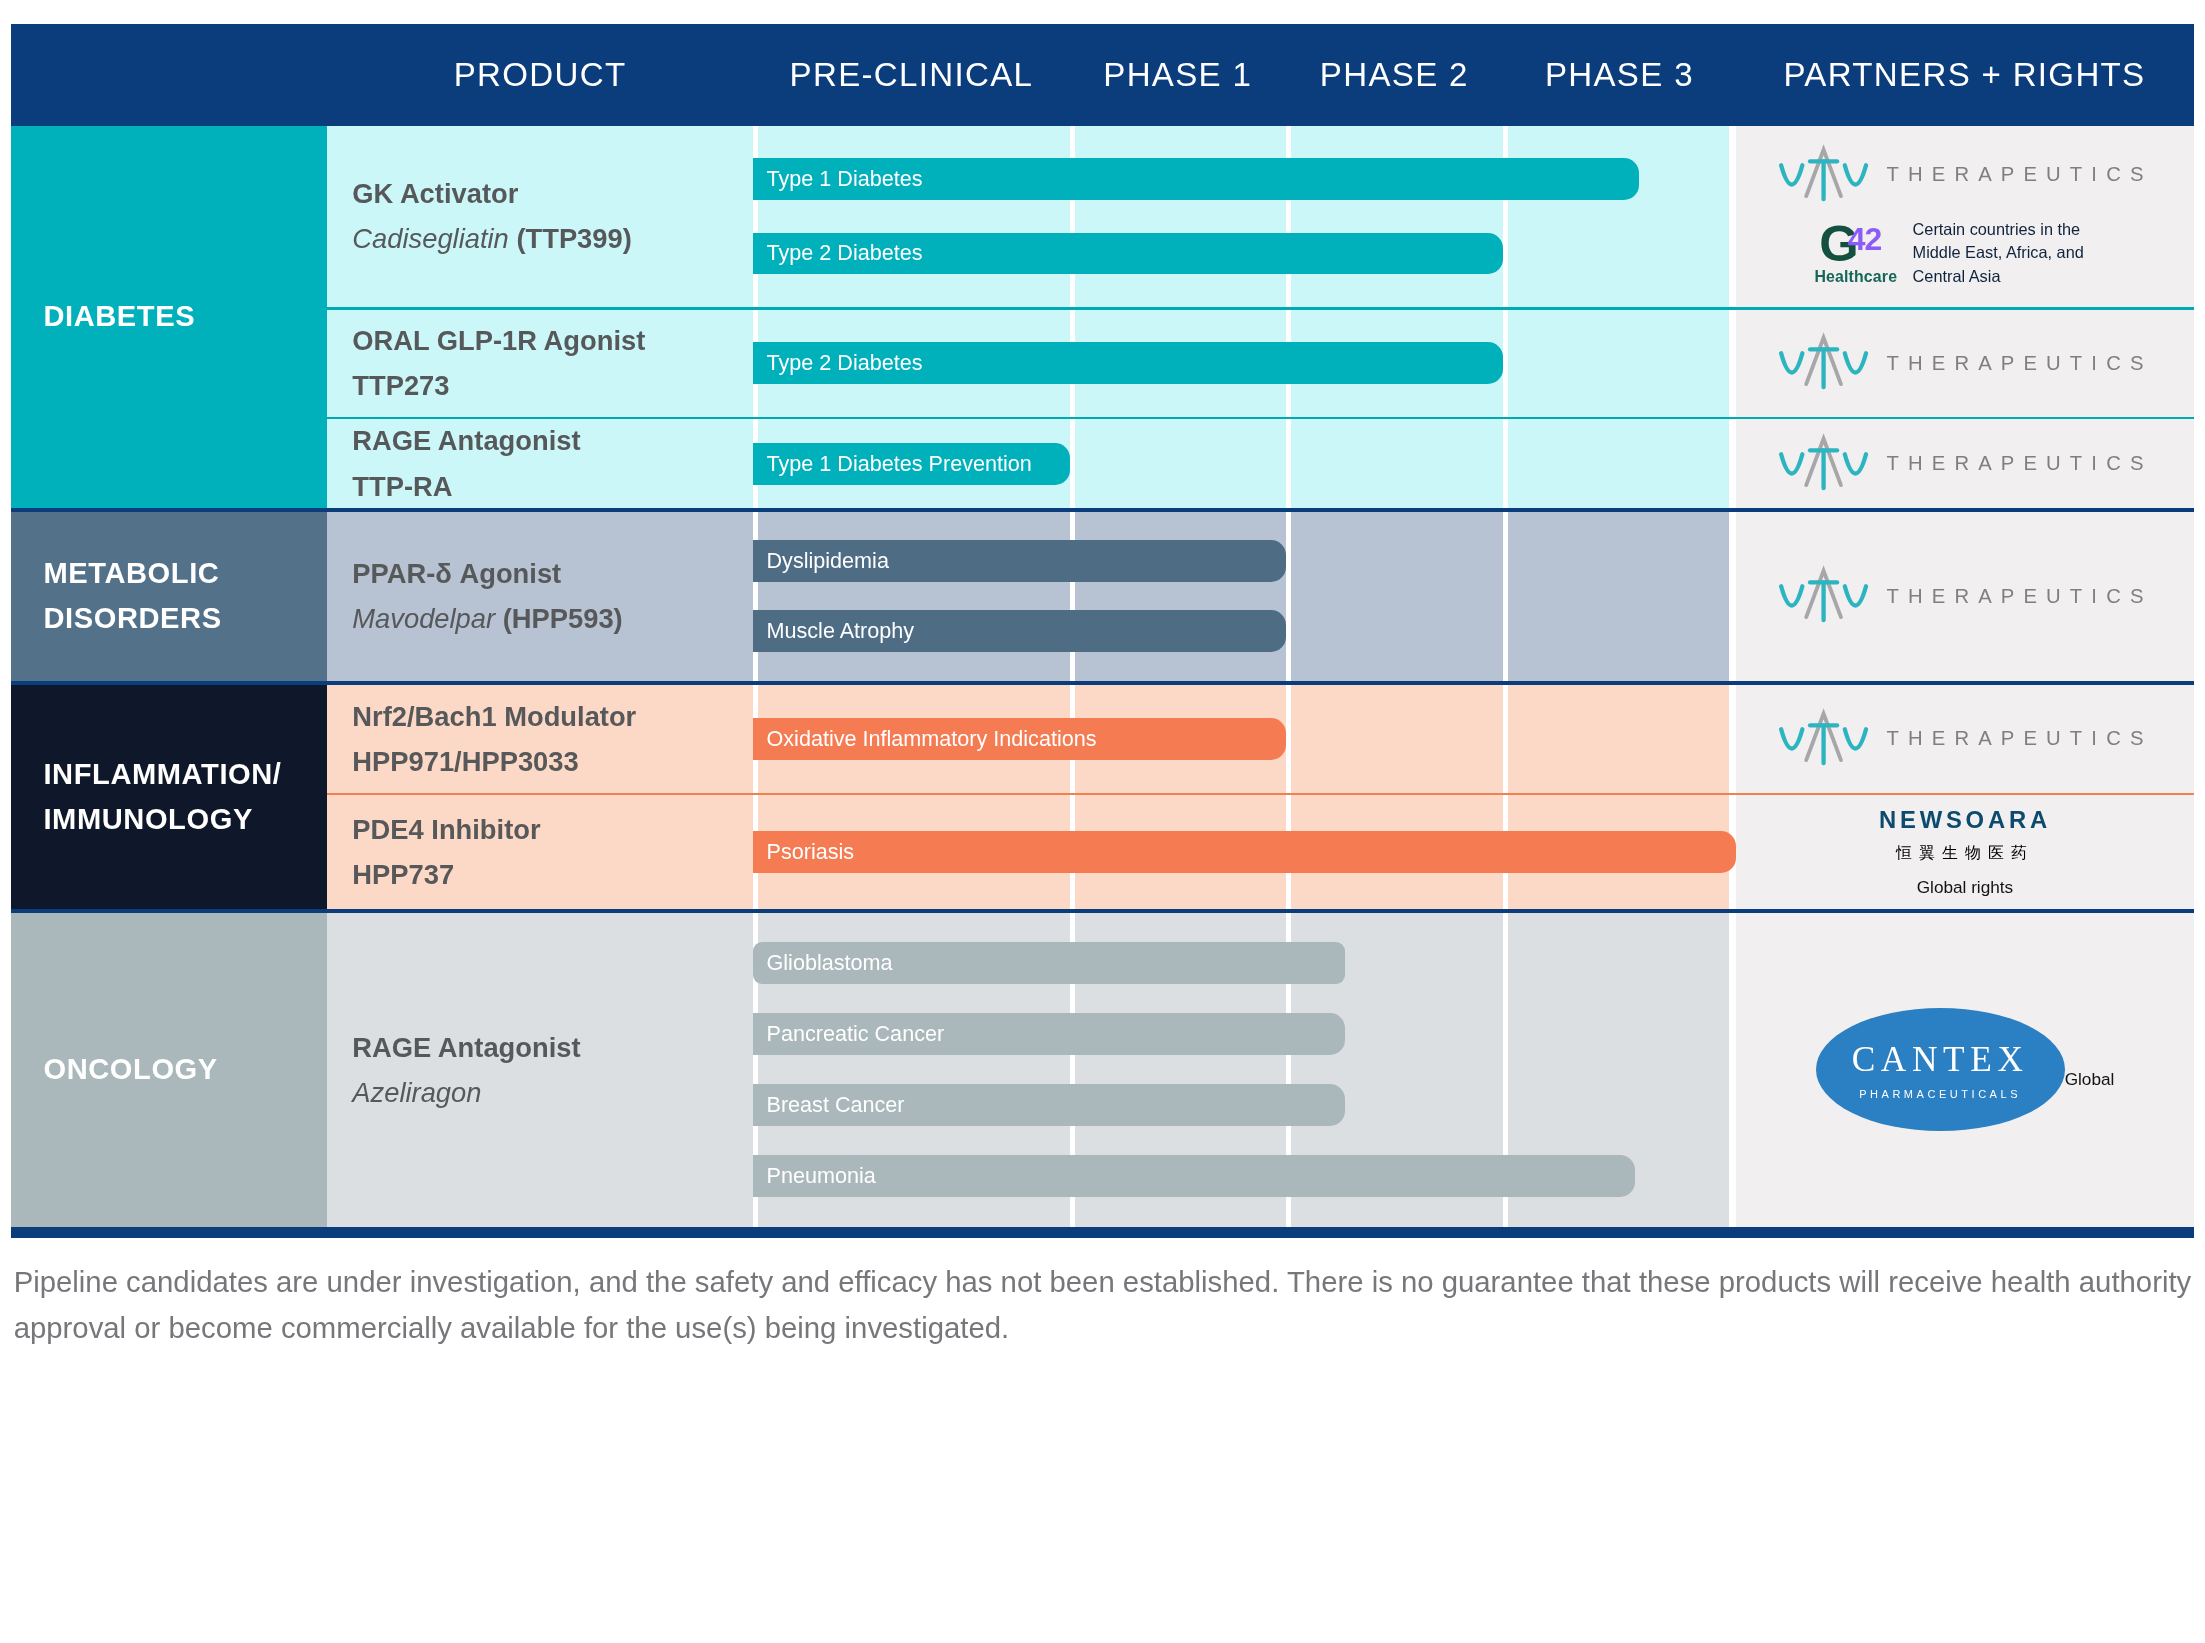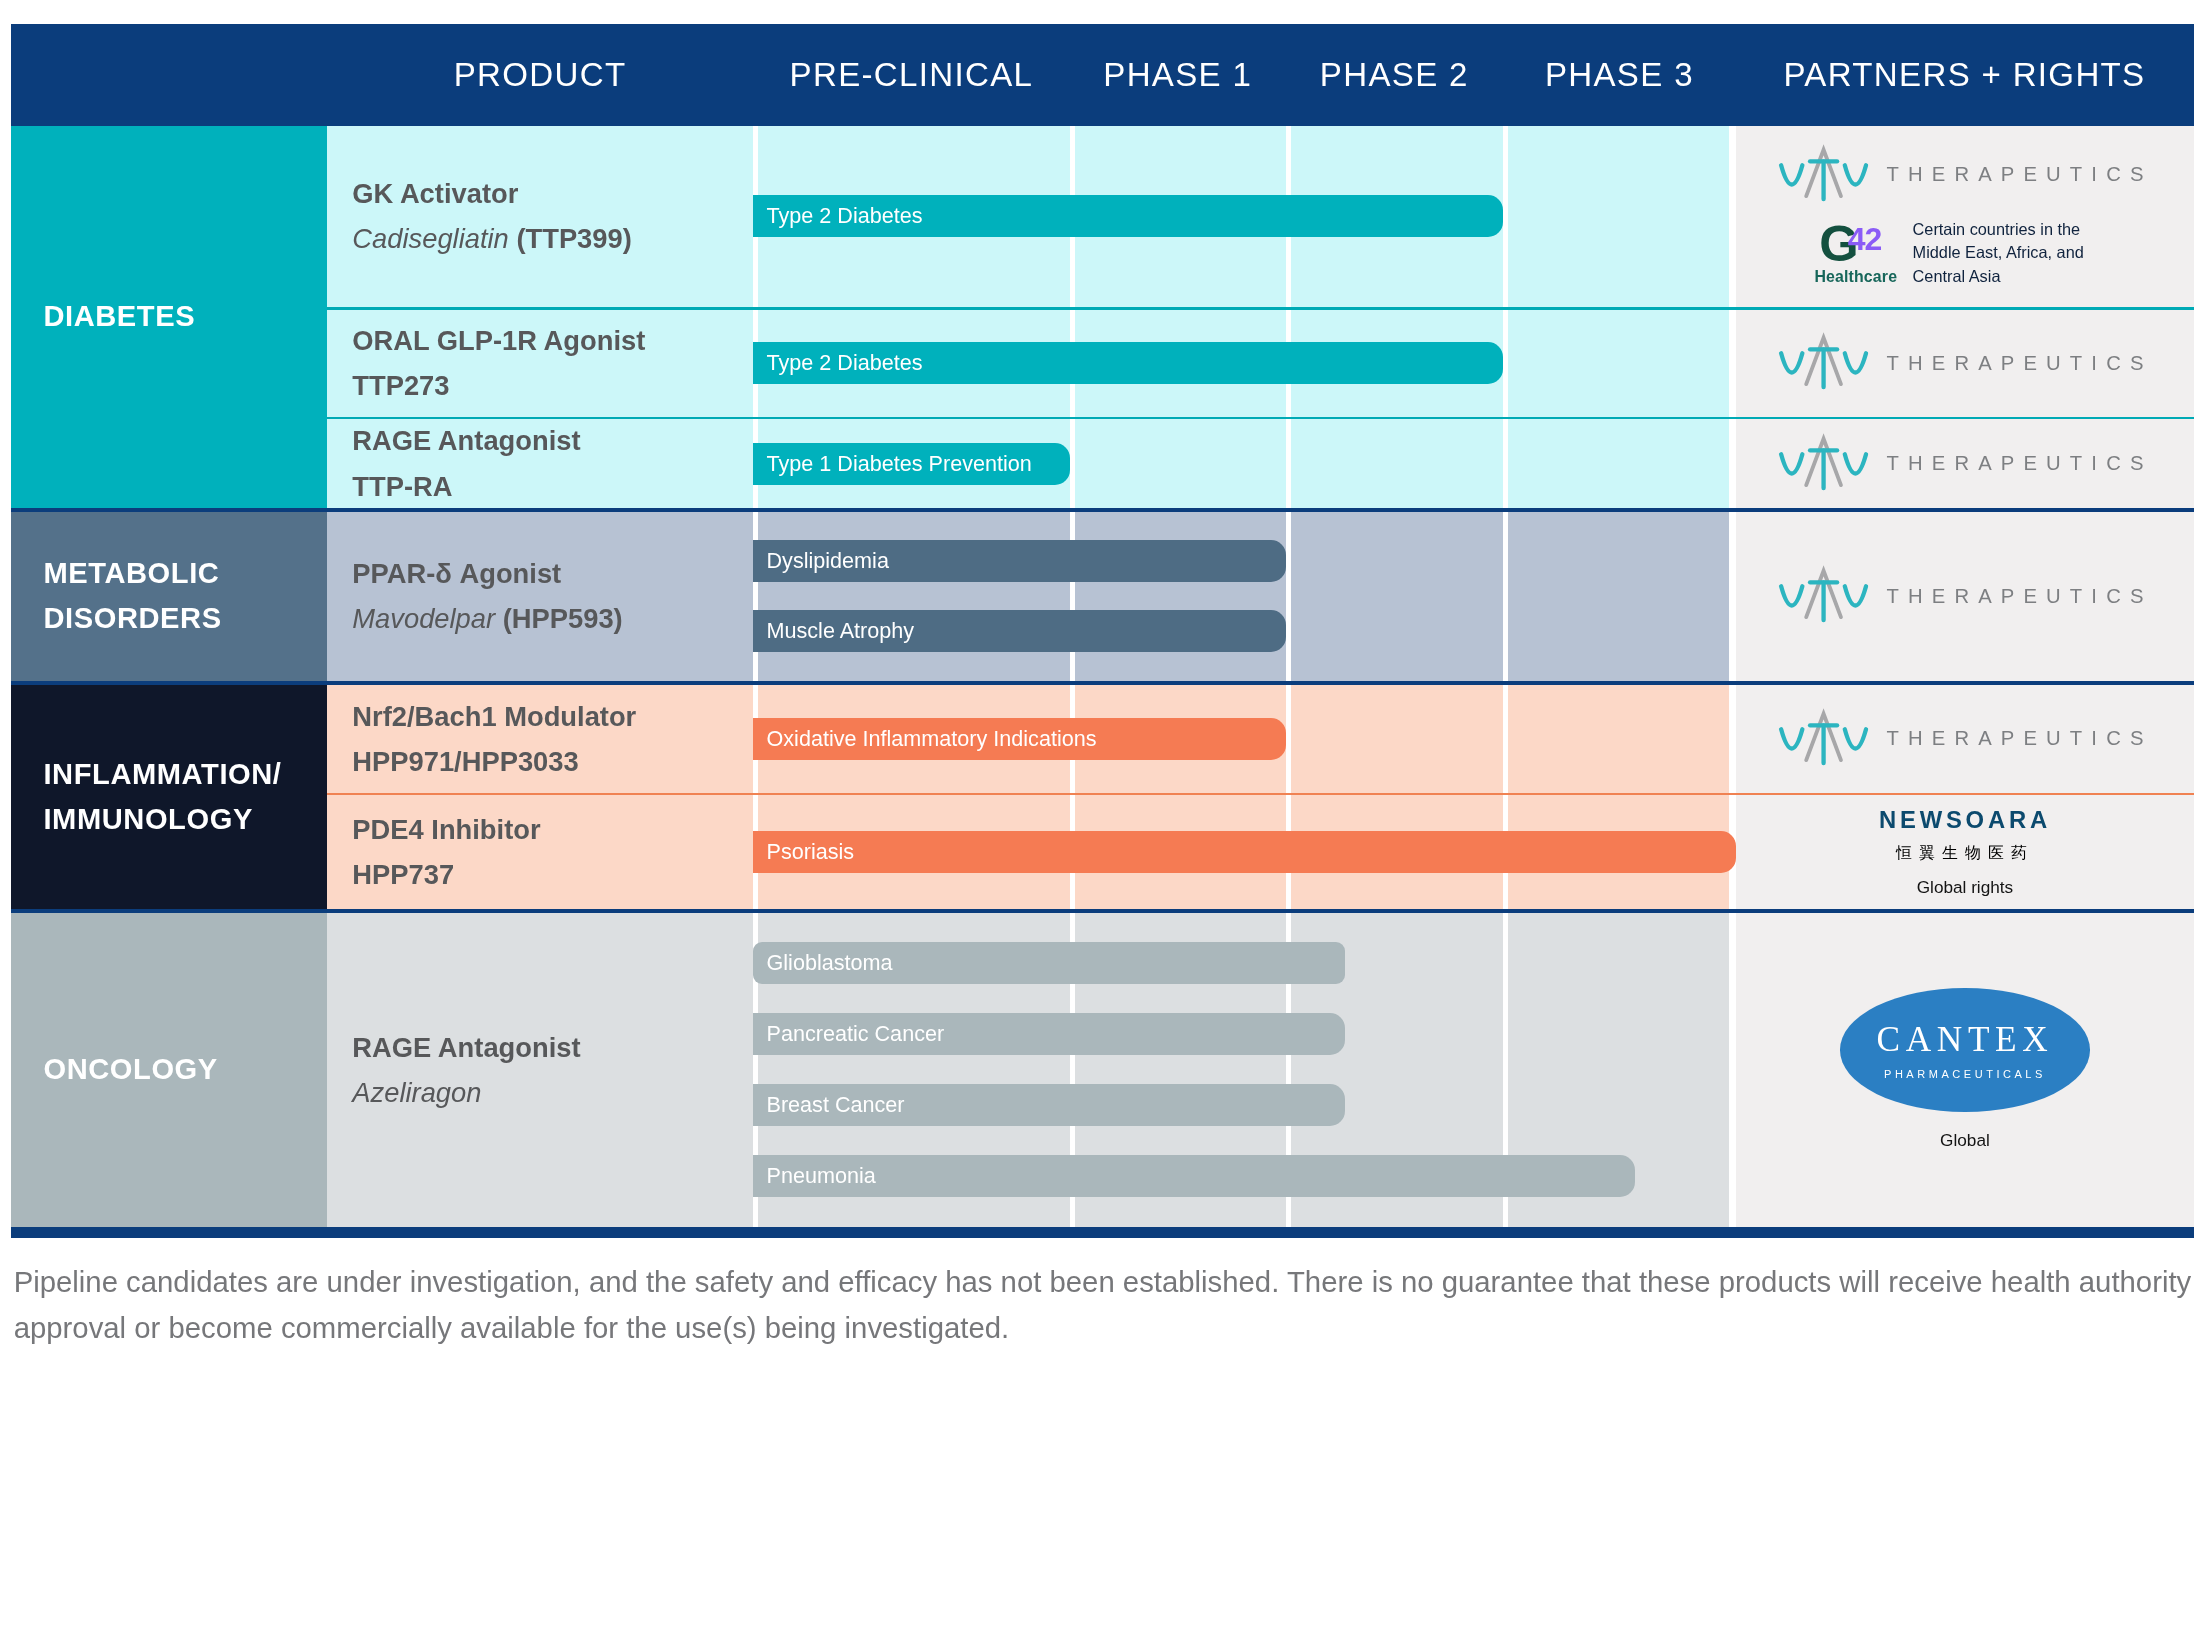--- a/index.html
+++ b/index.html
@@ -41,21 +41,21 @@
 .g42{display:flex;flex-direction:column;align-items:center;line-height:1;}
 .g42 .top{display:flex;align-items:flex-start;}
 .g42 .g{font-size:2.3vw;font-weight:bold;color:#14503f;line-height:0.9;}
 .g42 .num{font-size:1.45vw;font-weight:bold;color:#8b5cf6;position:relative;left:-0.5vw;top:0.1vw;letter-spacing:-0.03em;}
 .g42 .sub{font-size:0.72vw;font-weight:bold;color:#17665a;margin-top:0.1vw;letter-spacing:0.01em;}
 .g42note{font-size:0.74vw;color:#10233e;line-height:1.45;width:9.2vw;font-weight:500;}
 .newsoara{display:flex;flex-direction:column;align-items:center;}
 .newsoara .nm{font-size:1.08vw;font-weight:bold;color:#0c4a6e;letter-spacing:0.16em;}
 .newsoara .cn{font-size:0.72vw;color:#000000;letter-spacing:0.45em;margin-top:0.4vw;}
 .newsoara .gr{font-size:0.78vw;color:#141414;margin-top:0.6vw;}
-.cantex{display:flex;flex-direction:column;align-items:center;}
+.cantex{display:flex;flex-direction:row;align-items:center;}
 .cantex .oval{width:11.3vw;height:5.6vw;background:#2b7fc3;border-radius:50%;display:flex;flex-direction:column;align-items:center;justify-content:center;color:#fff;}
 .cantex .nm{font-family:"Liberation Serif",serif;font-size:1.6vw;letter-spacing:0.16em;}
 .cantex .sub{font-size:0.5vw;letter-spacing:0.32em;margin-top:0.35vw;}
 .cantex .gl{font-size:0.78vw;color:#141414;margin-top:0.85vw;}
 
 .footer{margin:0.95vw 0.52vw 0 0.62vw;color:#76777a;font-size:1.33vw;line-height:1.6;max-width:99vw;padding-bottom:1vw;}
 </style>
 </head>
 <body>
 
@@ -82,20 +82,21 @@
           <div class="prod">
             <div class="l1">GK Activator</div>
             <div class="l2"><span class="ital">Cadisegliatin</span> <span>(TTP399)</span></div>
           </div>
           <div class="track">
             <div class="cdiv d0"></div>
               <div class="cdiv d1"></div>
               <div class="cdiv d2"></div>
               <div class="cdiv d3"></div>
               <div class="cdiv dend"></div>
+            <div class="bar" style="width: 90.1%;">Type 1 Diabetes</div>
             <div class="bar" style="width: 76.3%;">Type 2 Diabetes</div>
           </div>
           <div class="partner">
             <div class="vtv-slot">
   <div class="vtv">
     <svg viewBox="0 0 100 64">
       <path d="M30 54 L48 6 L66 54" stroke="#a7a7a9" stroke-width="4" fill="none" stroke-linecap="round"></path>
       <path d="M4 22 Q15 62 26 22" stroke="#2cb5c0" stroke-width="4.5" fill="none" stroke-linecap="round"></path>
       <path d="M34 18 L62 18" stroke="#2cb5c0" stroke-width="4.5" fill="none" stroke-linecap="round"></path>
       <path d="M48 18 L48 57" stroke="#2cb5c0" stroke-width="4.5" fill="none" stroke-linecap="round"></path>

